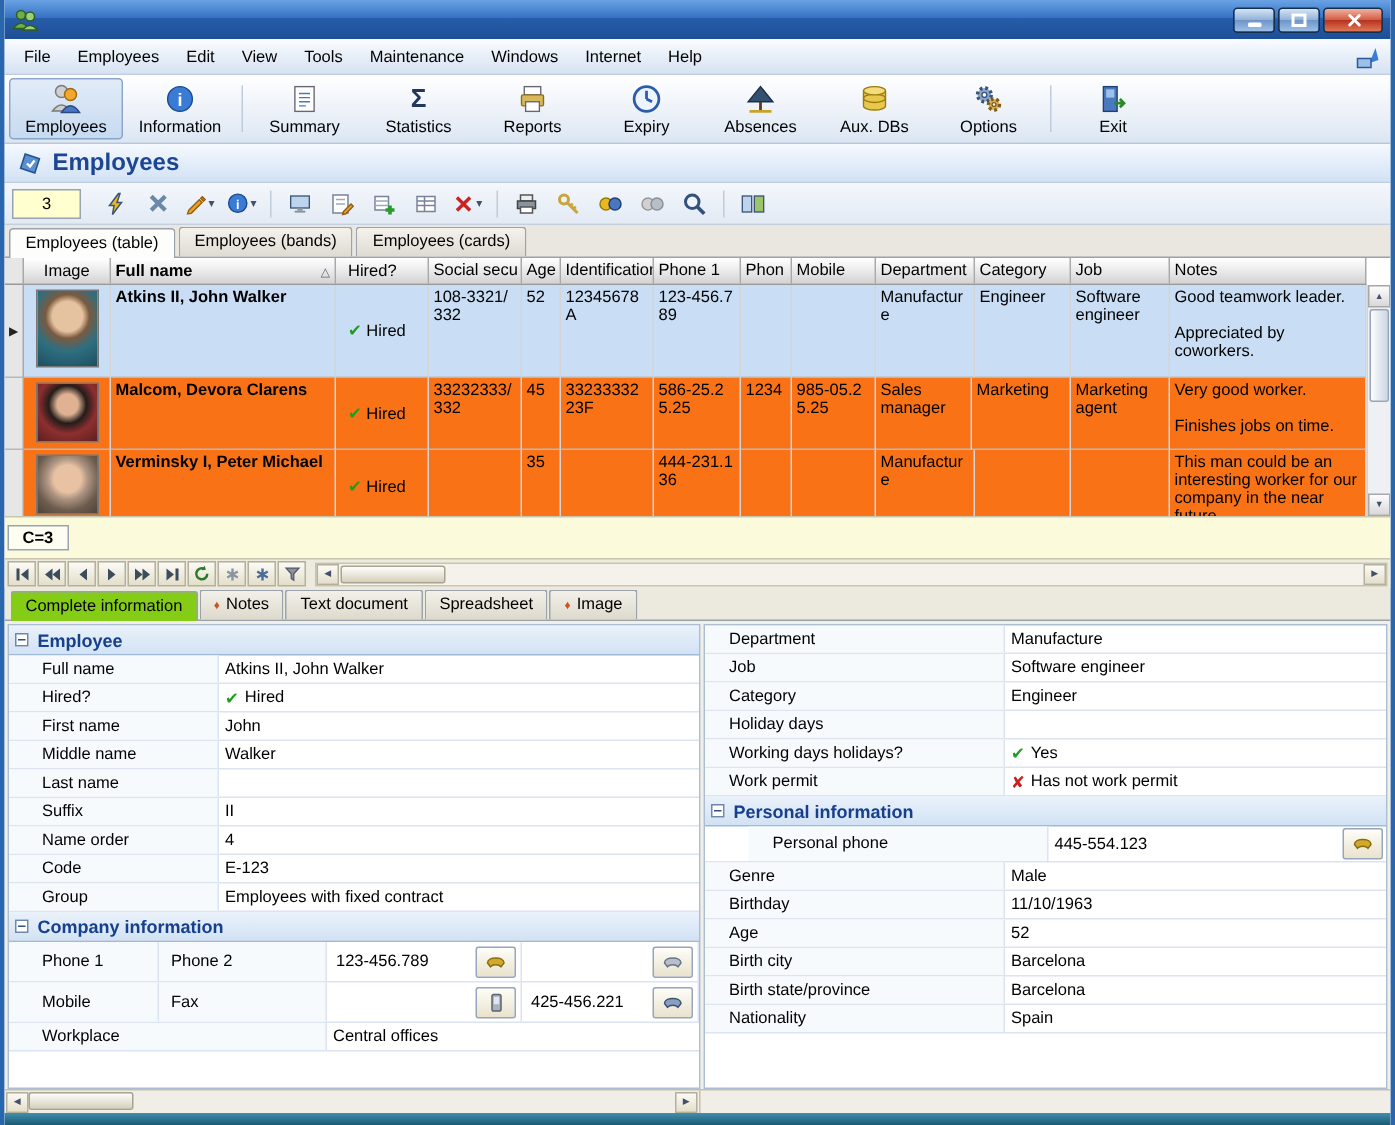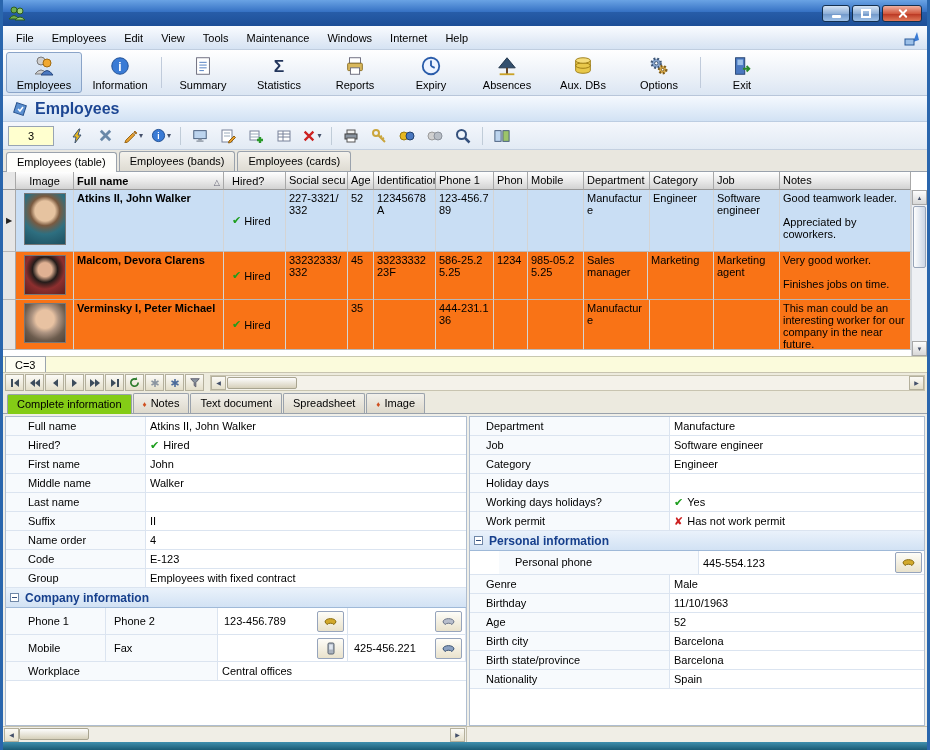--- a/index.html
+++ b/index.html
@@ -82,21 +82,21 @@
 .r2 .avatar,.r3 .avatar{height:40px;}
 .avatar-1{background:radial-gradient(circle at 50% 34%,#e6c3a0 0 26%,#7a5a40 38%,#2e6f80 60%,#1d4f60);}
 .avatar-2{background:radial-gradient(circle at 50% 36%,#e0b193 0 22%,#241c1a 40%,#8d2f2f 62%,#5d1f1f);}
 .avatar-3{background:radial-gradient(circle at 50% 40%,#e8c2a2 0 30%,#ad9482 45%,#6c5c4e 70%,#4e4238);}
 .vscroll{position:absolute;top:18px;right:0;bottom:0;width:16px;background:#eef0f4;border-left:1px solid #cfd4da;display:flex;flex-direction:column;}
 .varrow{height:15px;background:linear-gradient(#fdfdfd,#d8d8d8);border:1px solid #a8a8a8;display:flex;align-items:center;justify-content:center;}
 .au::before{content:"▲";font-size:6px;color:#44506a;}
 .ad::before{content:"▼";font-size:6px;color:#44506a;}
 .vtrack{flex:1;position:relative;}
 .vthumb{position:absolute;top:1px;left:1px;right:1px;height:62px;background:linear-gradient(90deg,#fdfdfd,#ccd6e6);border:1px solid #98a4b8;border-radius:2px;}
-.count-strip{height:16px;background:#fbfbdc;border-top:1px solid #c8c8b0;display:flex;align-items:center;padding:4px 2px;flex:0 0 auto;}
+.count-strip{height:28px;background:#fbfbdc;border-top:1px solid #c8c8b0;display:flex;align-items:center;padding:4px 2px;flex:0 0 auto;font-weight:bold;}
 .count-box2{border:1px solid #9aa4ae;background:#fdfdf2;padding:0 9px;height:17px;display:flex;align-items:center;}
 .nav-row{height:20px;background:#edebdd;display:flex;align-items:center;border-top:1px solid #c8c4b0;padding:0 2px;flex:0 0 auto;}
 .nbtn{width:19px;height:17px;display:flex;align-items:center;justify-content:center;border:1px solid #b4b09c;background:linear-gradient(#fbfaf6,#e4dfca);margin-right:1px;}
 .hscroll{flex:1;height:16px;background:#f4f2ea;border:1px solid #c8c4b0;margin-left:5px;position:relative;display:flex;align-items:center;}
 .hthumb{position:absolute;left:16px;top:1px;width:70px;height:12px;background:linear-gradient(#fdfdfd,#d6d0ba);border:1px solid #a8a490;border-radius:2px;}
 .hl::before{content:"◀";font-size:6px;color:#44506a;}
 .hr::before{content:"▶";font-size:6px;color:#44506a;}
 .harrow{width:15px;height:14px;display:flex;align-items:center;justify-content:center;border:1px solid #b4b09c;background:linear-gradient(#fbfaf6,#e4dfca);}
 .harrow.right{margin-left:auto;}
 
@@ -431,21 +431,21 @@
       <div class="grow r1 sel">
         <div class="gc w-gut"></div>
         <div class="gc col-img">
             <div class="avatar avatar-1"></div>
           </div>
         <div class="gc col-name">Atkins II, John Walker</div>
         <div class="gc col-hired">
             <span class="check"></span>
             <span>Hired</span>
           </div>
-        <div class="gc col-ssn">227-3321/332</div>
+        <div class="gc col-ssn">108-3321/332</div>
         <div class="gc col-age">52</div>
         <div class="gc col-id">12345678A</div>
         <div class="gc col-ph1">123-456.789</div>
         <div class="gc col-ph"></div>
         <div class="gc col-mob"></div>
         <div class="gc col-dept">Manufacture</div>
         <div class="gc col-cat">Engineer</div>
         <div class="gc col-job">Software engineer</div>
         <div class="gc col-notes">Good teamwork leader.
 
@@ -587,20 +587,24 @@
     <span class="dtab">Spreadsheet</span>
     <span class="dtab">
         <span class="bullet"></span>
         <span>Image</span>
       </span>
   </div>
 
   <div class="detail-area">
 
     <div class="dpanel left-panel">
+      <div class="sec-row">
+        <span class="expand-box"></span>
+        <span class="sec-name">Employee</span>
+      </div>
       <div class="f-row">
           <span class="f-label">Full name</span>
           <span class="f-value">
             <span>Atkins II, John Walker</span>
           </span>
         </div>
       <div class="f-row">
           <span class="f-label">Hired?</span>
           <span class="f-value">
             <span class="check"></span>

